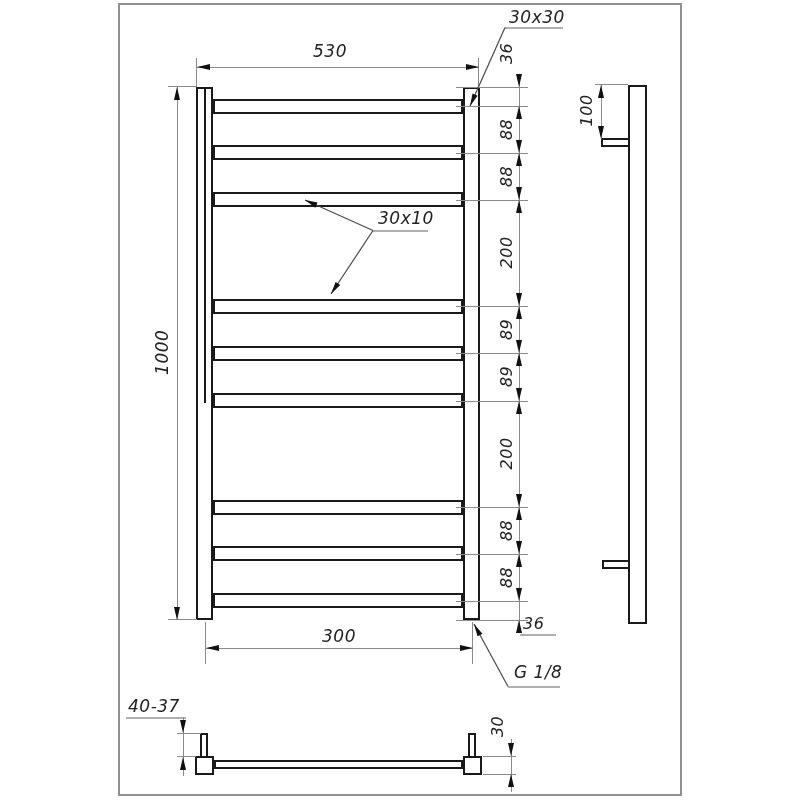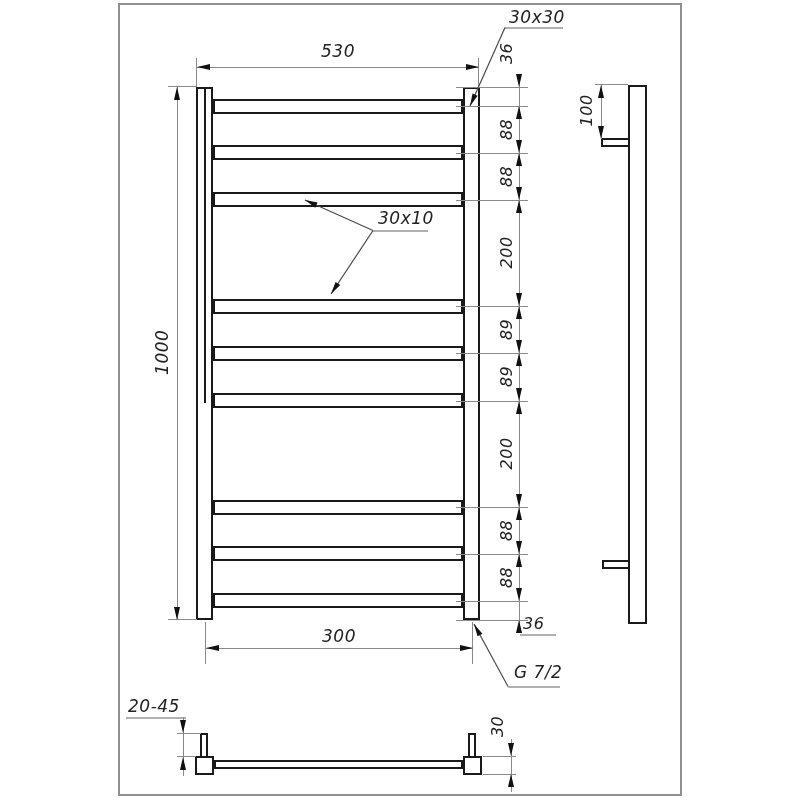--- a/index.html
+++ b/index.html
@@ -55,21 +55,21 @@
         <div class="box" style="left: 213px; top: 546px; width: 250px; height: 15px;"></div>
         <div class="box" style="left: 213px; top: 593px; width: 250px; height: 15px;"></div>
       </div>
   </div>
 
   <div class="d" style="left:196px;top:58px;width:1px;height:28px;"></div>
   <div class="d" style="left:478px;top:58px;width:1px;height:28px;"></div>
   <div class="d" style="left:197px;top:67px;width:282px;height:1px;"></div>
   <div class="al" style="left:197px;top:64px;"></div>
   <div class="ar" style="left:466px;top:64px;"></div>
-  <span class="dimtxt ctr" style="left:315px;top:43px;width:46px;">530</span>
+  <span class="dimtxt ctr" style="left:307px;top:43px;width:46px;">530</span>
 
   <div class="d" style="left:168px;top:86px;width:29px;height:1px;"></div>
   <div class="d" style="left:168px;top:619px;width:29px;height:1px;"></div>
   <div class="d" style="left:177px;top:87px;width:1px;height:533px;"></div>
   <div class="au" style="left:174px;top:87px;"></div>
   <div class="ad" style="left:174px;top:607px;"></div>
   <span class="dimtxt ctr rot" style="left:141px;top:344px;width:44px;">1000</span>
 
   <div class="d" style="left:205px;top:622px;width:1px;height:42px;"></div>
   <div class="d" style="left:472px;top:622px;width:1px;height:42px;"></div>
@@ -123,21 +123,21 @@
 
   <span class="dimtxt sm" style="left:523px;top:616px;">36</span>
   <div class="shelf" style="left:520px;top:634px;width:36px;height:2px;"></div>
 
   <span class="dimtxt" style="left:509px;top:9px;">30x30</span>
   <div class="shelf" style="left:505px;top:27px;width:58px;height:2px;"></div>
 
   <span class="dimtxt" style="left:378px;top:210px;">30x10</span>
   <div class="shelf" style="left:373px;top:230px;width:55px;height:2px;"></div>
 
-  <span class="dimtxt" style="left:514px;top:664px;">G 7/2</span>
+  <span class="dimtxt" style="left:514px;top:664px;">G 1/8</span>
   <div class="shelf" style="left:508px;top:686px;width:52px;height:2px;"></div>
 
   <svg class="overlay" width="800" height="800">
     <defs>
       <marker id="ah" markerUnits="userSpaceOnUse" markerWidth="16" markerHeight="10" refX="14.5" refY="5" orient="auto">
         <path d="M14.5,5 L2,2.2 L2,7.8 z" fill="#111"></path>
       </marker>
     </defs>
     <line x1="505" y1="27.5" x2="470" y2="106" stroke="#4a4a4a" stroke-width="1.2" marker-end="url(#ah)"></line>
     <line x1="373" y1="230.5" x2="305" y2="200" stroke="#4a4a4a" stroke-width="1.2" marker-end="url(#ah)"></line>
@@ -157,21 +157,21 @@
   <span class="dimtxt sm ctr rot" style="left:565px;top:102px;width:44px;">100</span>
 
   <div>
     <div class="box" style="left:214px;top:760px;width:249px;height:9px;"></div>
     <div class="box" style="left:195px;top:756px;width:19px;height:19px;"></div>
     <div class="box" style="left:463px;top:756px;width:19px;height:19px;"></div>
     <div class="box" style="left:200px;top:733px;width:8px;height:25px;"></div>
     <div class="box" style="left:468px;top:733px;width:8px;height:25px;"></div>
   </div>
 
-  <span class="dimtxt" style="left:128px;top:698px;">20-45</span>
+  <span class="dimtxt" style="left:128px;top:698px;">40-37</span>
   <div class="shelf" style="left:126px;top:717px;width:60px;height:2px;"></div>
   <div class="d" style="left:183px;top:717px;width:1px;height:59px;"></div>
   <div class="d" style="left:177px;top:733px;width:24px;height:1px;"></div>
   <div class="d" style="left:177px;top:756px;width:19px;height:1px;"></div>
   <div class="ad" style="left:180px;top:720px;"></div>
   <div class="au" style="left:180px;top:757px;"></div>
 
   <div class="d" style="left:483px;top:756px;width:33px;height:1px;"></div>
   <div class="d" style="left:483px;top:774px;width:33px;height:1px;"></div>
   <div class="d" style="left:511px;top:739px;width:1px;height:53px;"></div>

